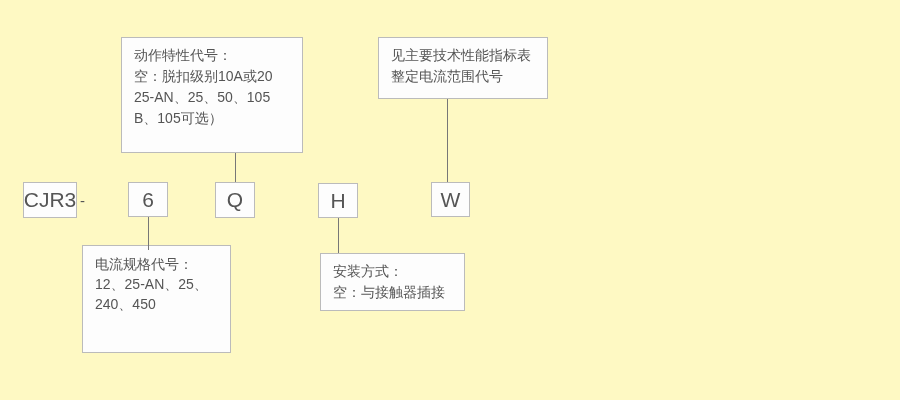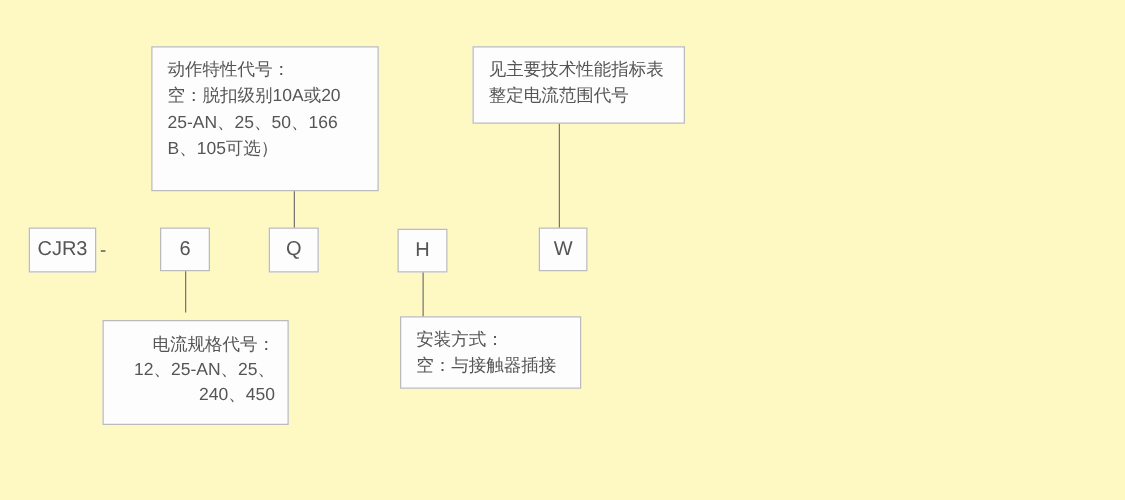--- a/index.html
+++ b/index.html
@@ -24,31 +24,31 @@
     background: #fdfdfd;
     font-size: 14px;
     color: #555;
     padding: 7px 10px 0 12px;
     line-height: 21px;
     white-space: nowrap;
   }
   .callout .line { white-space: nowrap; }
   .callout-tl { left: 121px; top: 37px;  width: 182px; height: 116px; }
   .callout-tr { left: 378px; top: 37px;  width: 170px; height: 62px;  }
-  .callout-bl { left: 82px;  top: 256px; width: 149px; height: 84px; line-height: 20px; padding-top: 8px; text-align: right; }
+  .callout-bl { left: 82px;  top: 245px; width: 149px; height: 108px; line-height: 20px; padding-top: 8px; }
   .callout-br { left: 320px; top: 253px; width: 145px; height: 58px;  }
   .codebox {
     position: absolute;
     box-sizing: border-box;
     border: 1px solid #bbbbbb;
     background: #fdfdfd;
     display: flex;
     align-items: center;
     justify-content: center;
-    font-size: 16px;
+    font-size: 21px;
     color: #555;
   }
   .codebox-series  { left: 23px;  top: 182px; width: 54px; height: 36px; }
   .codebox-spec    { left: 128px; top: 182px; width: 40px; height: 35px; }
   .codebox-char    { left: 215px; top: 182px; width: 40px; height: 36px; }
   .codebox-mount   { left: 318px; top: 183px; width: 40px; height: 35px; }
   .codebox-range   { left: 431px; top: 182px; width: 39px; height: 35px; }
   .separator {
     position: absolute;
     left: 80px; top: 182px;
@@ -67,21 +67,21 @@
   .conn-range { left: 447px; top: 99px;  height: 83px; }
 </style>
 </head>
 <body>
 
 <div class="canvas">
 
   <div class="callout callout-tl">
     <div class="line">动作特性代号：</div>
     <div class="line">空：脱扣级别10A或20</div>
-    <div class="line">25-AN、25、50、166</div>
+    <div class="line">25-AN、25、50、105</div>
     <div class="line">B、105可选）</div>
   </div>
 
   <div class="callout callout-tr">
     <div class="line">见主要技术性能指标表</div>
     <div class="line">整定电流范围代号</div>
   </div>
 
   <div class="callout callout-bl">
     <div class="line">电流规格代号：</div>

